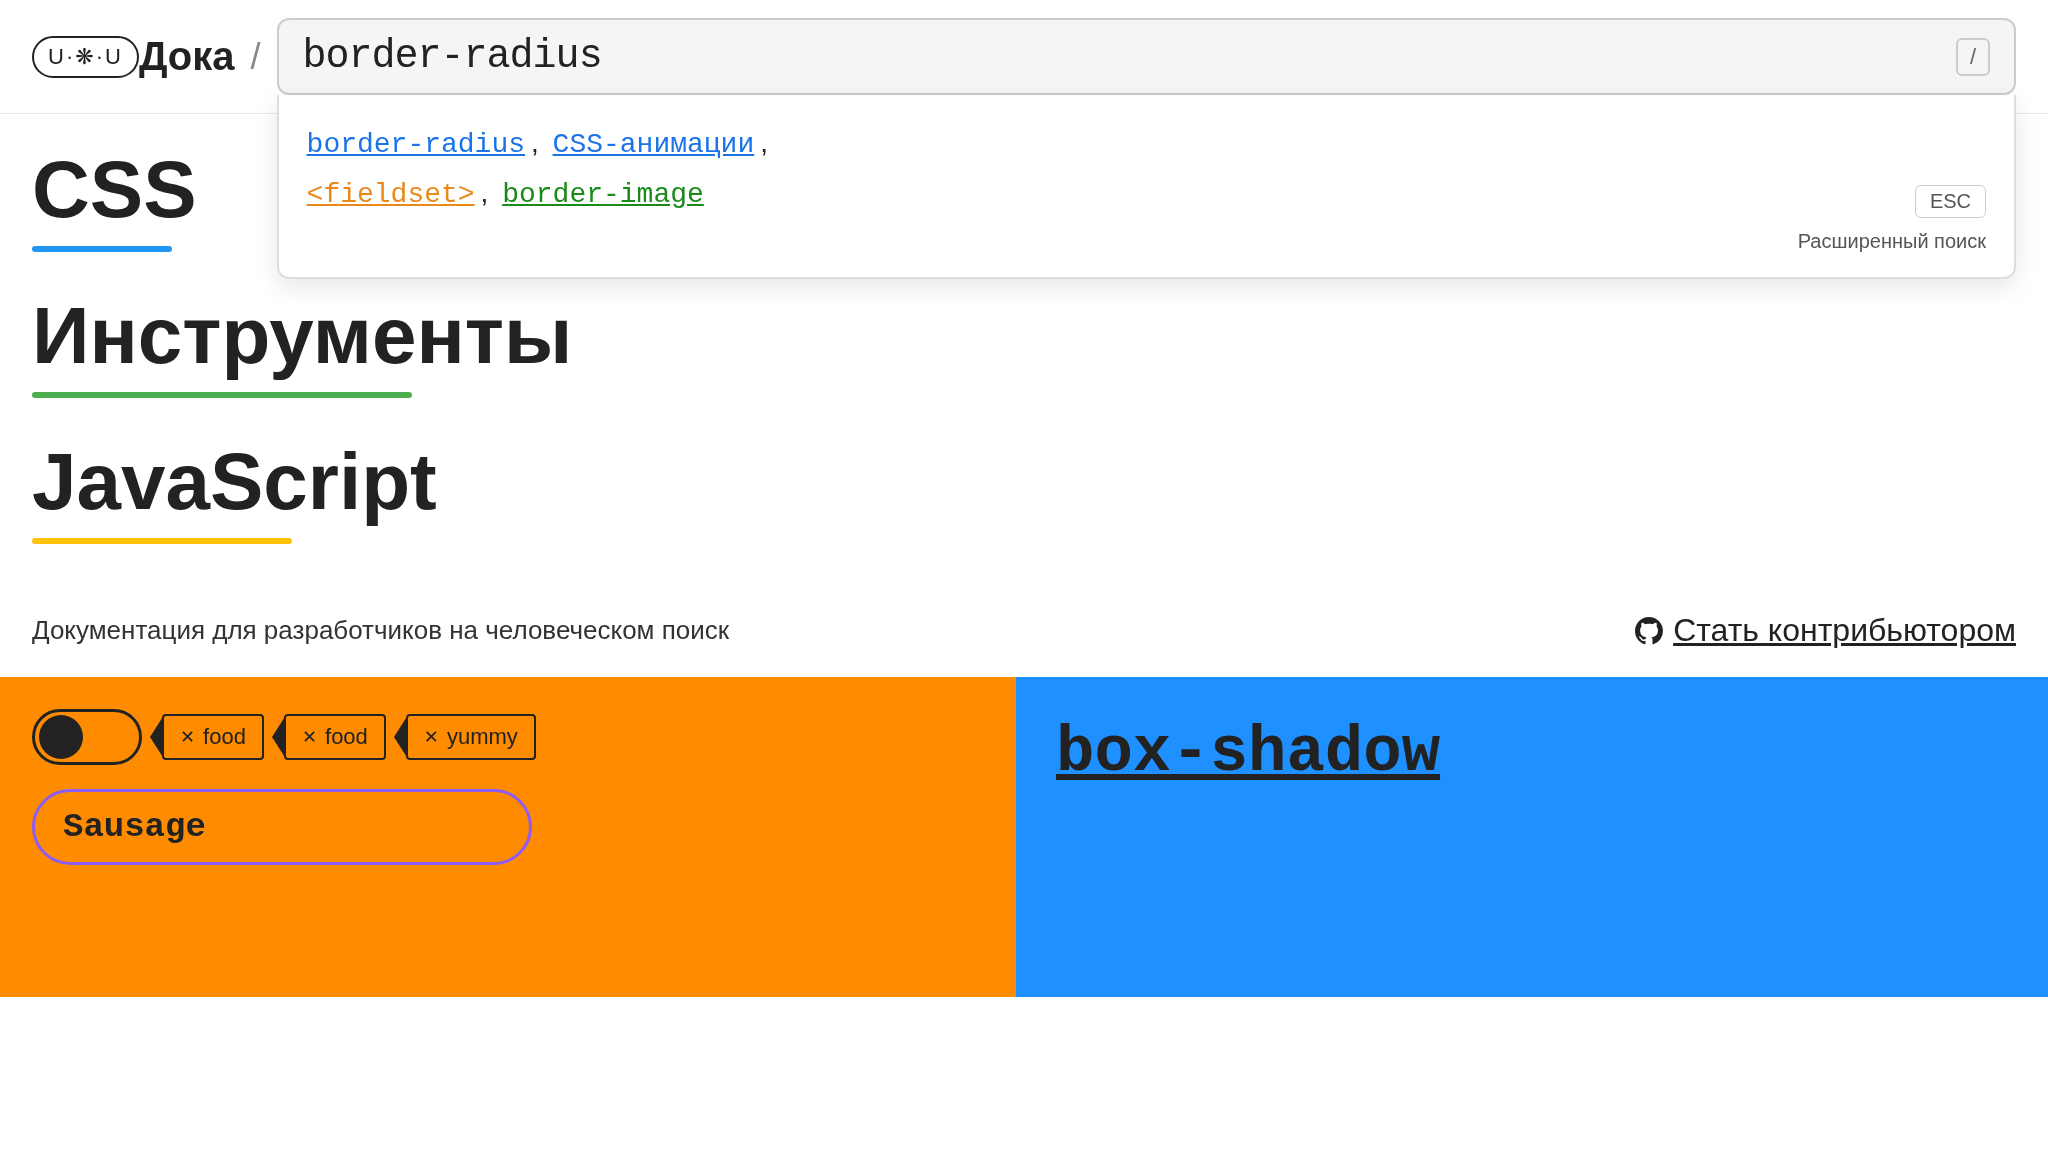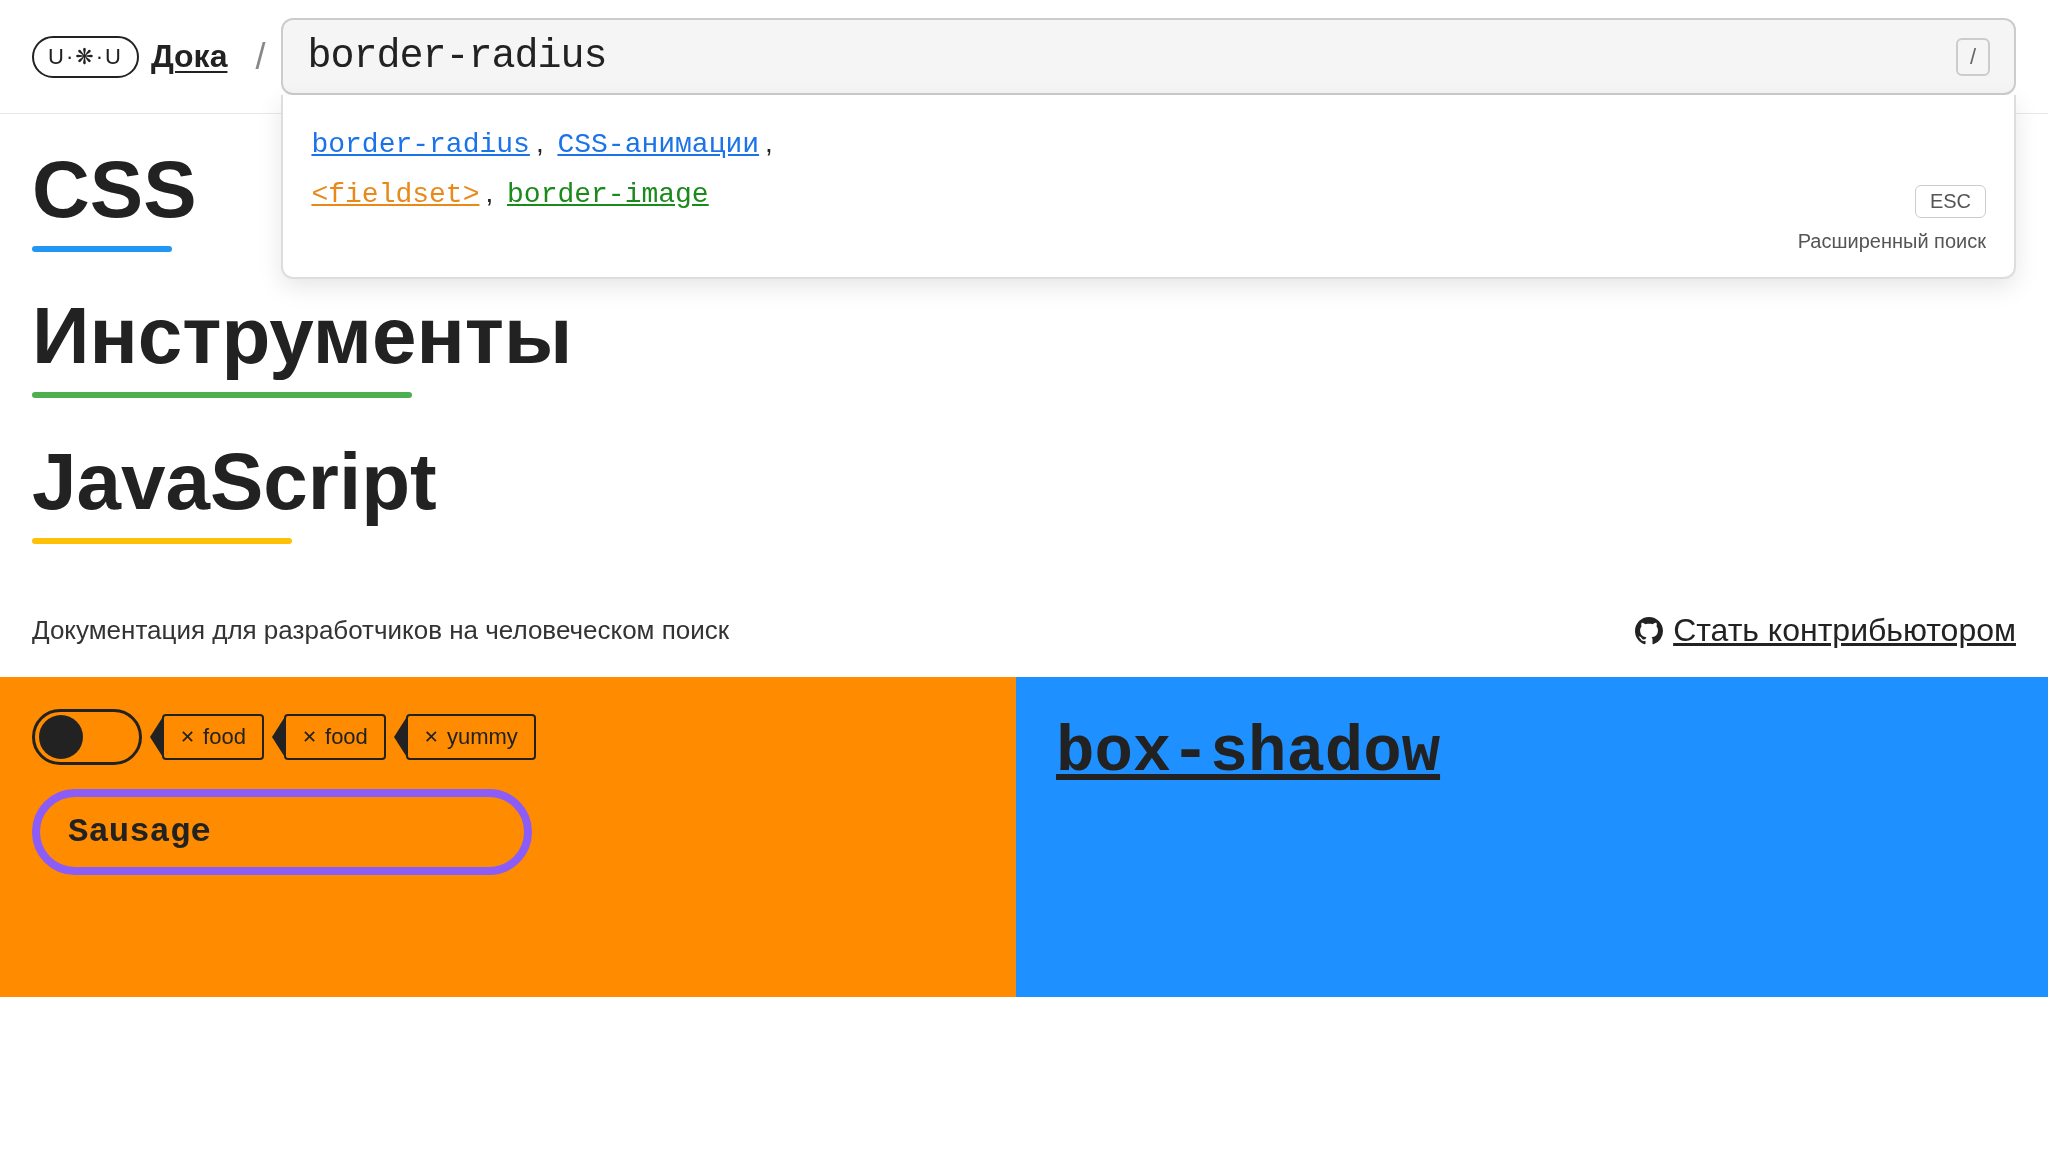--- a/index.html
+++ b/index.html
@@ -15,43 +15,41 @@
       align-items: center;
       padding: 18px 32px;
       border-bottom: 1px solid #e8e8e8;
       position: relative;
       background: #fff;
     }
 
     .logo-area {
       display: flex;
       align-items: center;
-      gap: 12px;
       flex-shrink: 0;
     }
 
     .logo-badge {
       display: flex;
       align-items: center;
       justify-content: center;
       border: 2px solid #222;
       border-radius: 28px;
       padding: 6px 14px;
       font-size: 22px;
       font-weight: 500;
       letter-spacing: 2px;
       white-space: nowrap;
       color: #222;
     }
 
     .site-name {
-      font-size: 32px;
+      font-size: 40px;
       font-weight: 600;
       color: #222;
-      text-decoration: underline;
       text-underline-offset: 4px;
       text-decoration-thickness: 2px;
     }
 
     .breadcrumb-sep {
       font-size: 36px;
       color: #888;
       margin: 0 16px;
       font-weight: 300;
     }
@@ -287,21 +285,21 @@
       border-bottom: 22px solid transparent;
       border-right: 14px solid #222;
     }
 
     .tag-x {
       font-size: 18px;
       color: #222;
     }
 
     .input-field {
-      border: 8px solid #8b5cf6;
+      border: 3px solid #8b5cf6;
       border-radius: 50px;
       padding: 16px 28px;
       font-size: 34px;
       font-weight: 700;
       font-family: 'Courier New', monospace;
       background: transparent;
       color: #222;
       width: 100%;
       max-width: 500px;
     }

